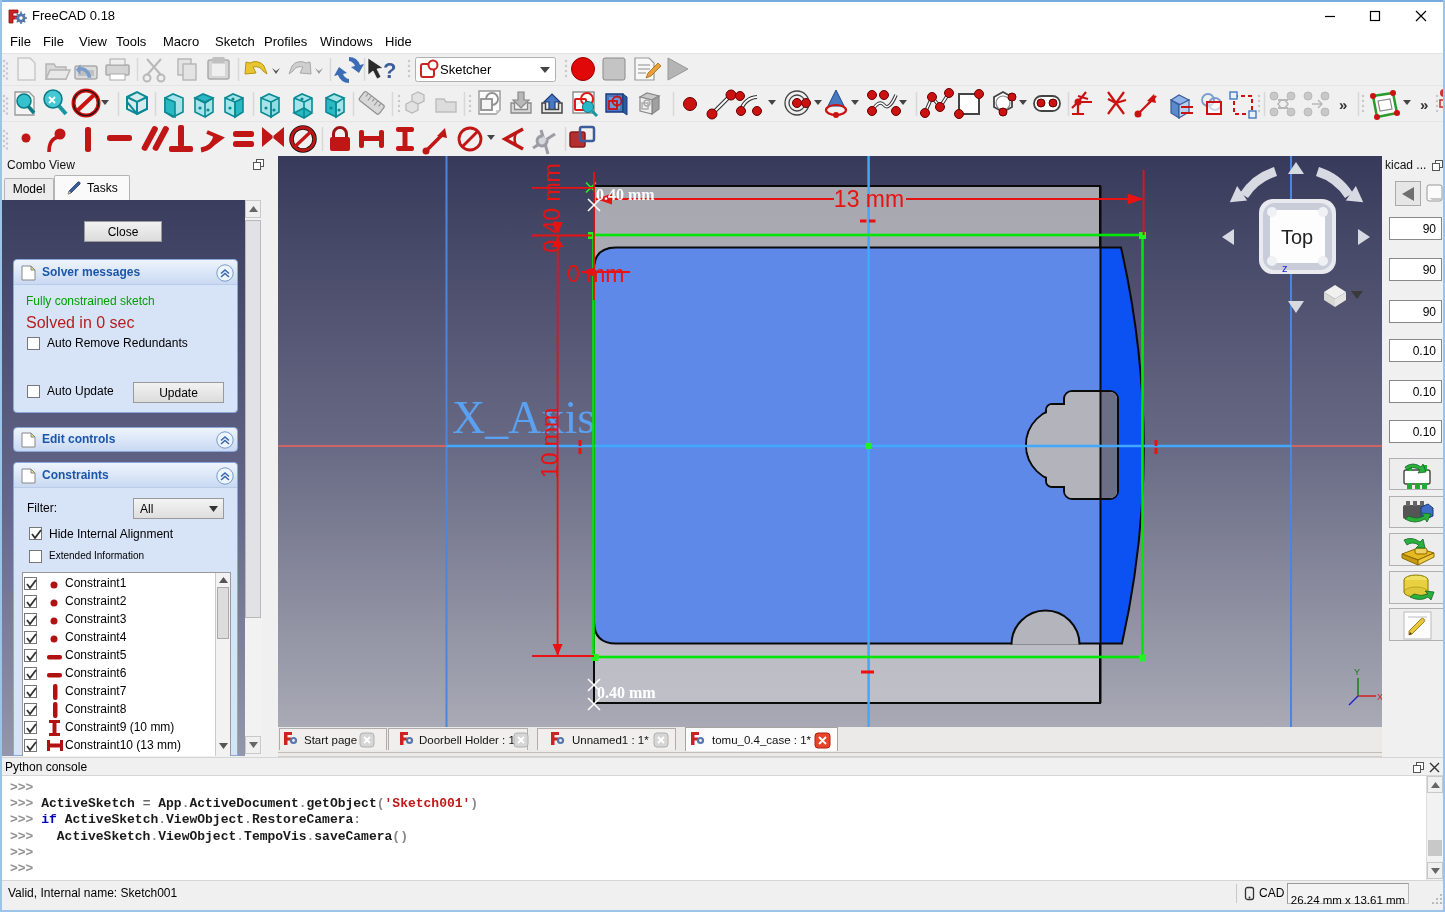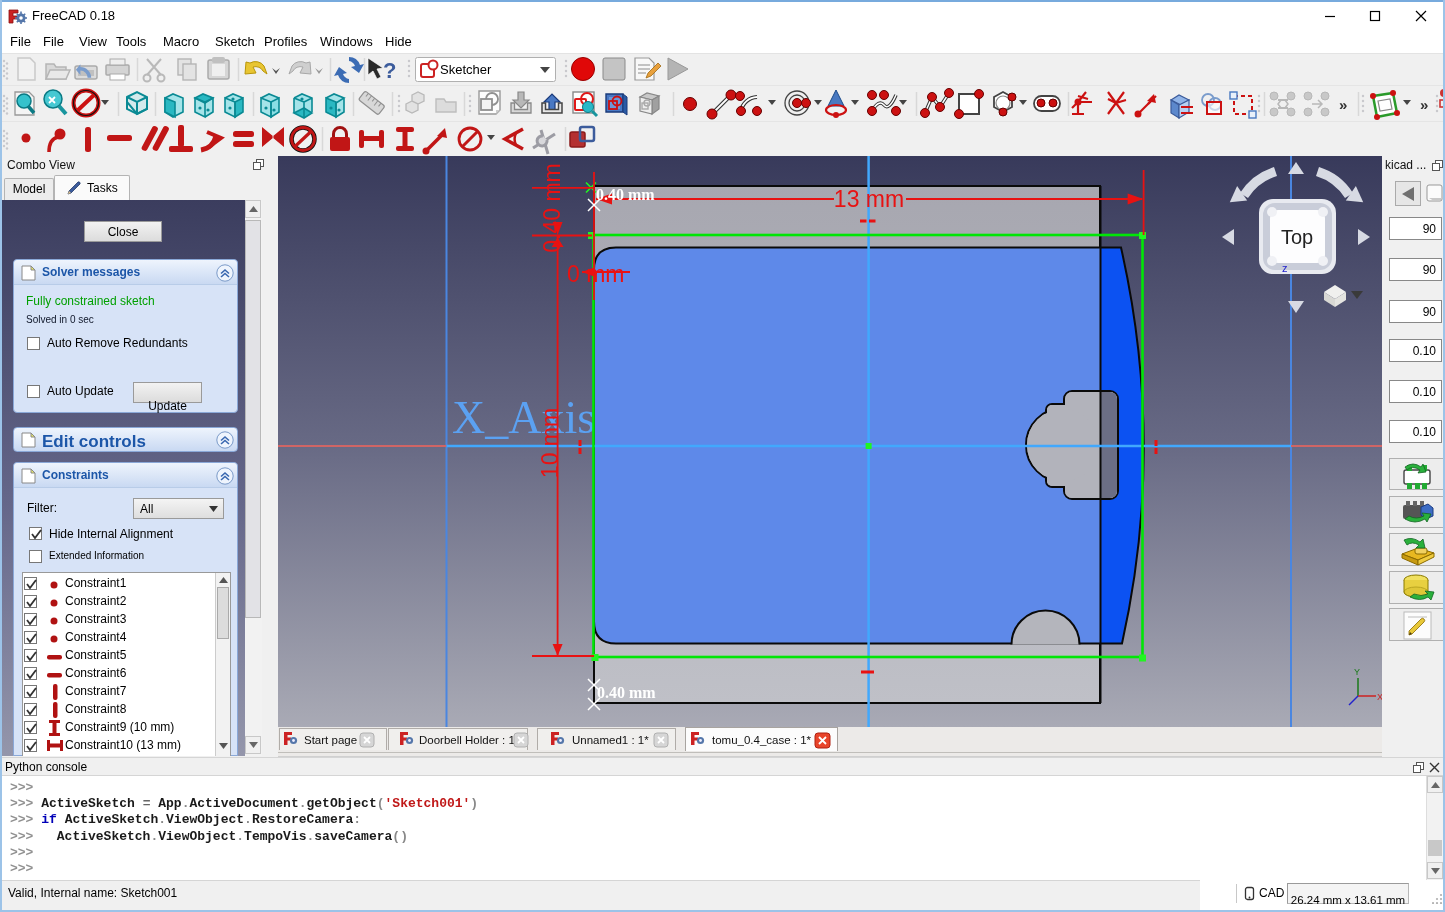--- a/index.html
+++ b/index.html
@@ -12,21 +12,21 @@
 .menuitem { position:absolute; top:4px; }
 #toolbars { left:0; top:53px; width:1445px; height:103px; background:#f0f0f0; border-top:1px solid #e3e3e3; }
 #rowsep1 { left:0; top:85px; width:1445px; height:1px; background:#e5e5e5; }
 #rowsep2 { left:0; top:121px; width:1445px; height:1px; background:#e5e5e5; }
 #combopanel { left:2px; top:156px; width:260px; height:601px; background:#f0f0f0; }
 #splitter { left:262px; top:156px; width:16px; height:601px; background:#f0f0f0; }
 #mditabs { left:278px; top:727px; width:1104px; height:30px; background:#eceae8; border-bottom:1px solid #d0d0d0;}
 #rightpanel { left:1382px; top:156px; width:61px; height:601px; background:#f0f0f0; }
 #console-header { left:0; top:757px; width:1445px; height:19px; background:#f0f0f0; border-top:1px solid #d5d5d5; border-bottom:1px solid #d5d5d5; }
 #console { left:2px; top:776px; width:1441px; height:92px; background:#ffffff; font-family:"Liberation Mono",monospace; font-size:13px; font-weight:bold; color:#1a1a1a; }
-#statusbar { left:0; top:880px; width:1200px; height:30px; background:#f0f0f0; border-top:1px solid #d5d5d5; }
+#statusbar { left:0; top:880px; width:1443px; height:30px; background:#f0f0f0; border-top:1px solid #d5d5d5; }
 #leftborder { left:0; top:0; width:2px; height:912px; background:#9cc3e8; }
 #rightborder { left:1443px; top:0; width:2px; height:912px; background:#9cc3e8; }
 #bottomborder { left:0; top:910px; width:1445px; height:2px; background:#9cc3e8; }
 </style>
 </head>
 <body>
 
 <div class="abs" id="titlebar"></div>
 <svg class="abs" style="left:8px;top:9px" width="19" height="15" viewBox="0 0 19 15">
   <path d="M1,1 h9 v3 h-5 v3 h4 v3 h-4 v4 h-4 z" fill="#cc2222" stroke="#881111" stroke-width="0.8"></path>
@@ -530,34 +530,34 @@
     <svg style="position:absolute;left:7px;top:5px" width="15" height="16">
         <path d="M1,1 h9 l4,4 v10 h-13 z" fill="#fff" stroke="#888"></path>
         <path d="M10,1 l4,4 h-4 z" fill="#e8e868" stroke="#888"></path>
       </svg>
     <span style="position:absolute;left:28px;top:5px;font-size:12px;font-weight:bold;color:#1c56a8">Solver messages</span>
     <svg style="position:absolute;left:202px;top:4px" width="18" height="18">
         <circle cx="9" cy="9" r="8.2" fill="#eef4fd" stroke="#7a9ac8"></circle>
         <path d="M5,9.5 l4,-3.5 4,3.5 M5,13 l4,-3.5 4,3.5" stroke="#3a68b0" stroke-width="1.6" fill="none"></path>
       </svg>
     <span style="position:absolute;left:12px;top:34px;font-size:12px;color:#00a000">Fully constrained sketch</span>
-    <span style="position:absolute;left:12px;top:54px;font-size:10px;color:#0f172a">Solved in 0 sec</span>
+    <span style="position:absolute;left:12px;top:54px;font-size:16px;color:#b91c1c">Solved in 0 sec</span>
     <div style="position:absolute;left:13px;top:77px;width:13px;height:13px;background:#fff;border:1px solid #777"></div>
     <span style="position:absolute;left:33px;top:76px;font-size:12px;color:#000">Auto Remove Redundants</span>
     <div style="position:absolute;left:13px;top:125px;width:13px;height:13px;background:#fff;border:1px solid #777"></div>
     <span style="position:absolute;left:33px;top:124px;font-size:12px;color:#000">Auto Update</span>
-    <div style="position:absolute;left:119px;top:122px;width:69px;height:21px;background:linear-gradient(#f2f2f2,#dcdcdc);border:1px solid #9a9a9a;font-size:12px;text-align:center;padding-top:16px;color:#000">Update</div>
+    <div style="position:absolute;left:119px;top:122px;width:91px;height:21px;background:linear-gradient(#f2f2f2,#dcdcdc);border:1px solid #9a9a9a;font-size:12px;text-align:center;padding-top:3px;color:#000">Update</div>
   </div>
 
   <div style="position:absolute;left:11px;top:227px;width:225px;height:25px;background:linear-gradient(#eef4fd,#c9d9f2);border:1px solid #8aa8d8;border-radius:4px">
     <svg style="position:absolute;left:7px;top:4px" width="15" height="16">
         <path d="M1,1 h9 l4,4 v10 h-13 z" fill="#fff" stroke="#888"></path>
         <path d="M10,1 l4,4 h-4 z" fill="#e8e868" stroke="#888"></path>
       </svg>
-    <span style="position:absolute;left:28px;top:4px;font-size:17px;font-weight:bold;color:#1c56a8">Edit controls</span>
+    <span style="position:absolute;left:28px;top:4px;font-size:12px;font-weight:bold;color:#1c56a8">Edit controls</span>
     <svg style="position:absolute;left:202px;top:3px" width="18" height="18">
         <circle cx="9" cy="9" r="8.2" fill="#eef4fd" stroke="#7a9ac8"></circle>
         <path d="M5,9.5 l4,-3.5 4,3.5 M5,13 l4,-3.5 4,3.5" stroke="#3a68b0" stroke-width="1.6" fill="none"></path>
       </svg>
   </div>
 
   <div style="position:absolute;left:11px;top:262px;width:225px;height:294px;background:#d7e3f7;border:1px solid #8aa8d8;border-radius:4px 4px 0 0">
     <div style="position:absolute;left:0;top:0;width:100%;height:25px;background:linear-gradient(#eef4fd,#c9d9f2);border-bottom:1px solid #b8cce8;border-radius:4px 4px 0 0"></div>
     <svg style="position:absolute;left:7px;top:5px" width="15" height="16">
         <path d="M1,1 h9 l4,4 v10 h-13 z" fill="#fff" stroke="#888"></path>

